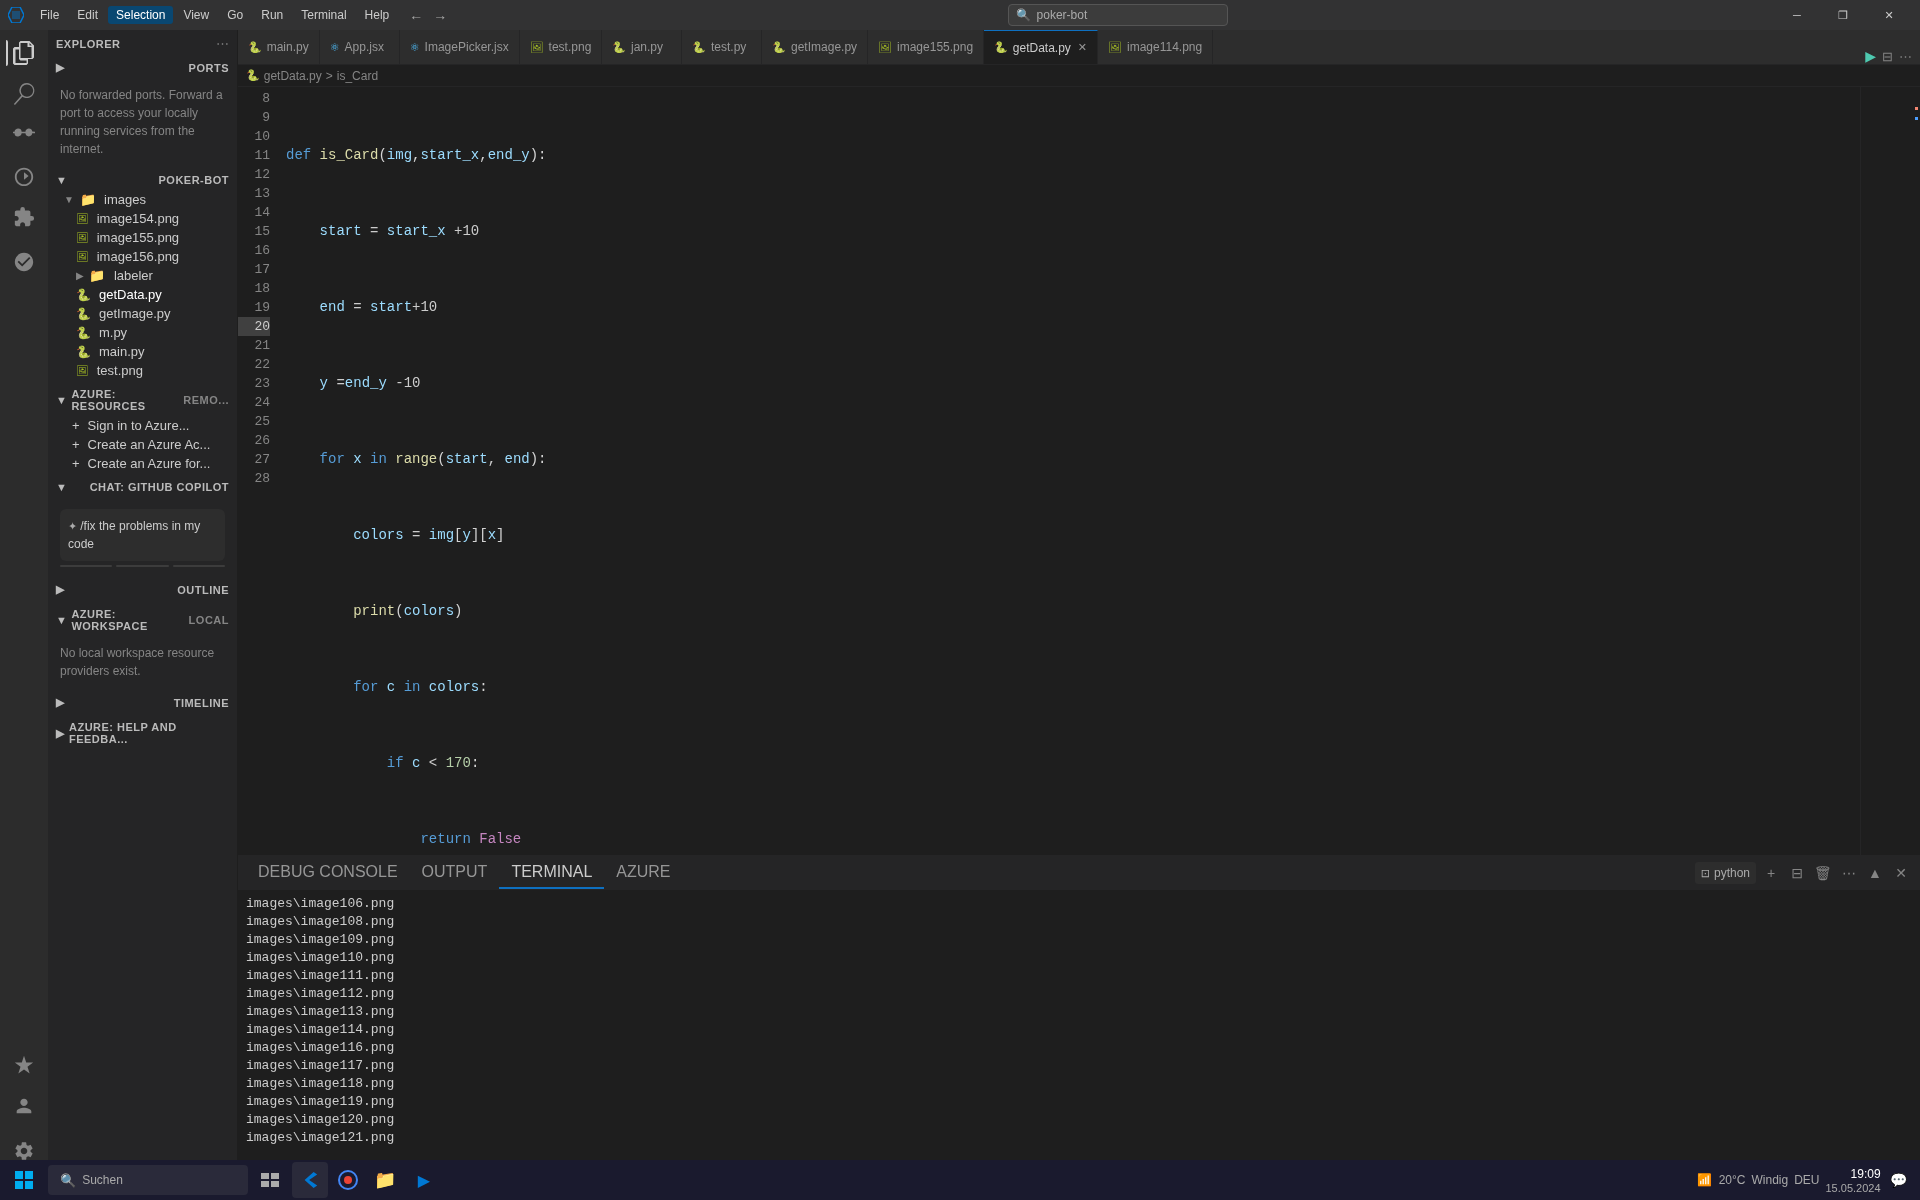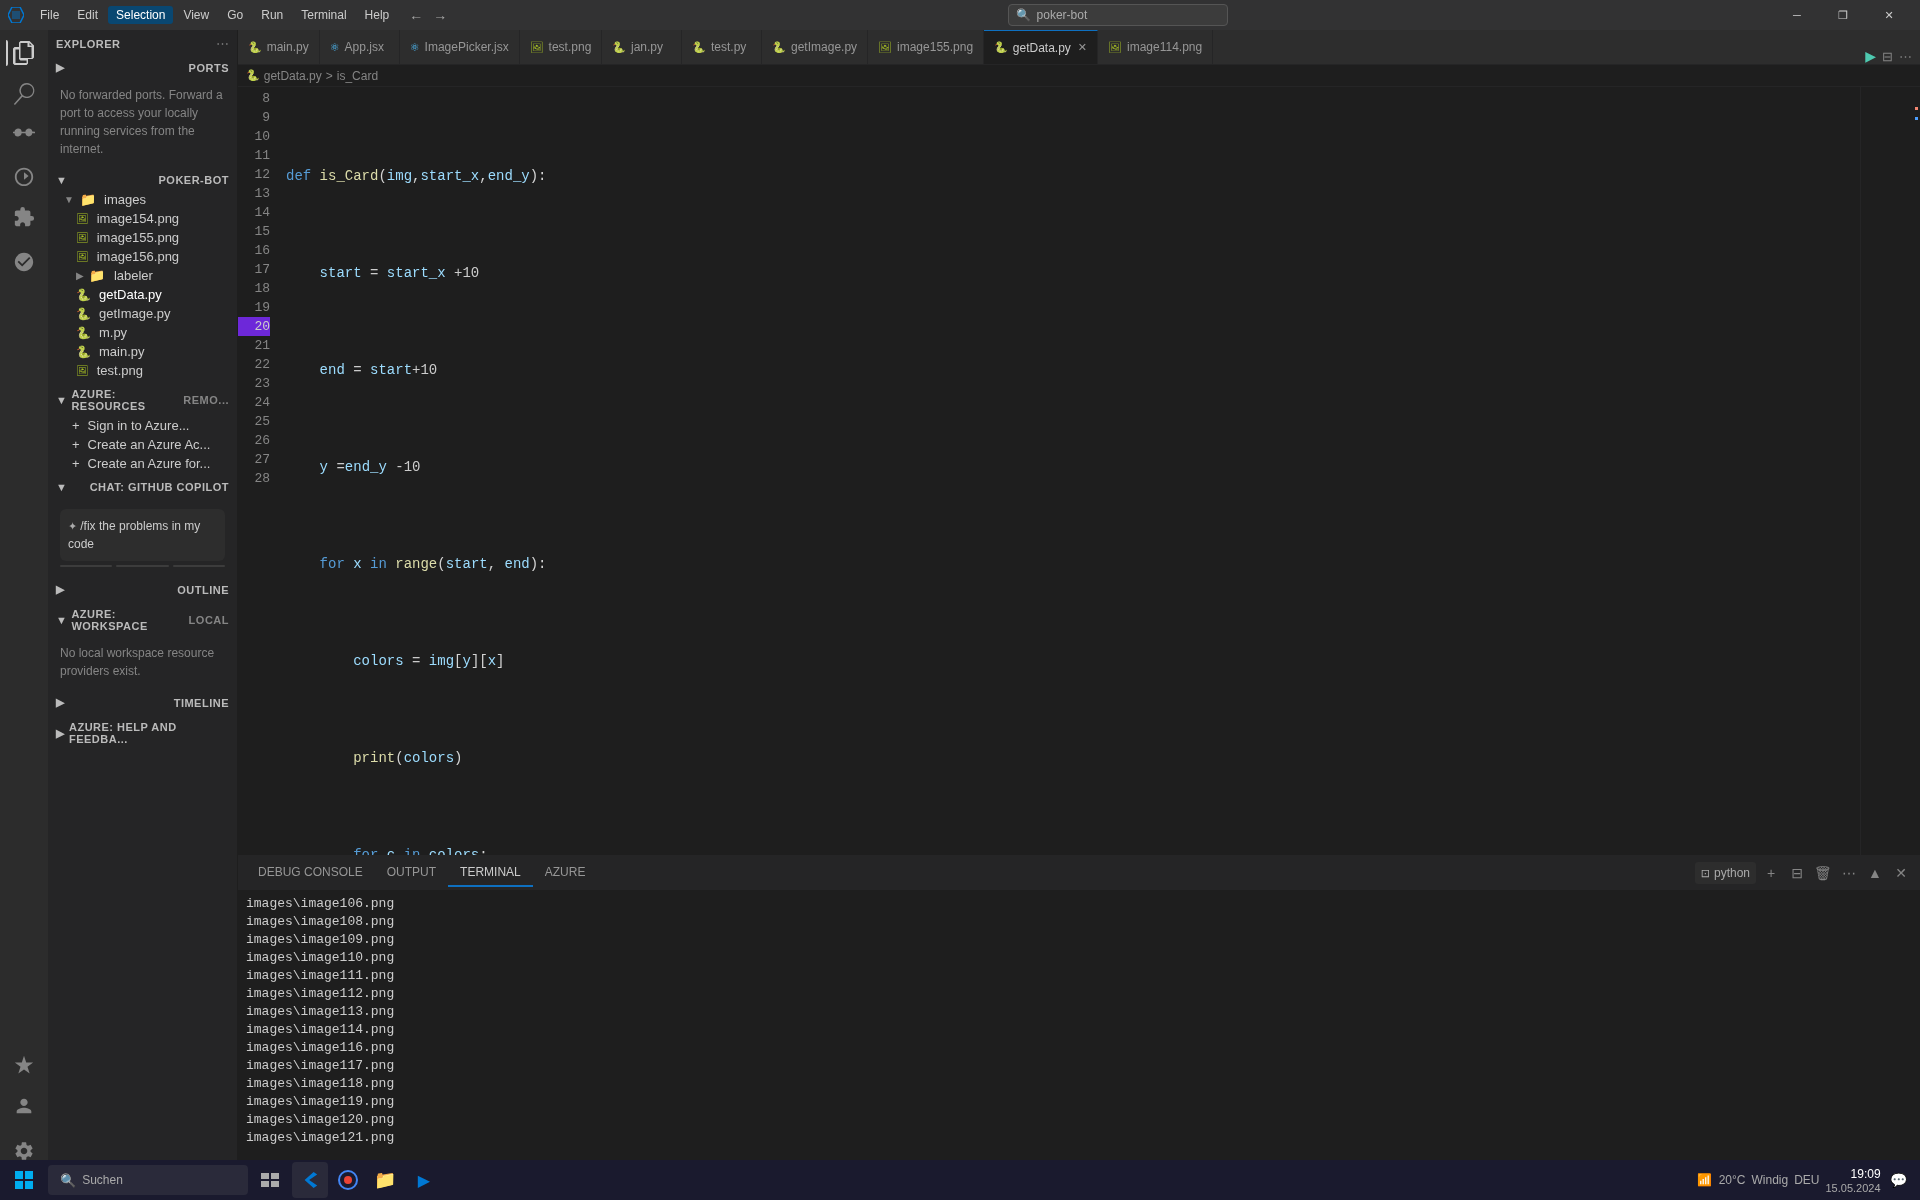--- a/index.html
+++ b/index.html
@@ -217,21 +217,20 @@
       flex: 1;
       padding: 2px 0;
       overflow: auto;
       white-space: pre;
     }
     .code-line {
       height: 19px;
       padding: 0 0 0 8px;
       display: flex;
       align-items: flex-start;
-      margin-top: 21px;
     }
 
     
     .kw { color: #569cd6; }
     .kw2 { color: #c586c0; }
     .fn { color: #dcdcaa; }
     .num { color: #b5cea8; }
     .var { color: #9cdcfe; }
     .param { color: #9cdcfe; }
     .punc { color: #d4d4d4; }
@@ -248,21 +247,21 @@
       height: 35px;
       background: #252526;
       display: flex;
       align-items: center;
       padding: 0 8px;
       gap: 0;
       border-bottom: 1px solid #1e1e1e;
     }
     .panel-tab {
       padding: 6px 12px;
-      font-size: 12px;
+      font-size: 16px;
       color: #969696;
       cursor: pointer;
       border-bottom: 2px solid transparent;
     }
     .panel-tab.active { color: #cccccc; border-bottom: 2px solid #0e70c0; }
     .panel-controls {
       margin-left: auto;
       display: flex;
       gap: 4px;
       align-items: center;
@@ -596,21 +595,21 @@
         <div>10</div>
         <div>11</div>
         <div>12</div>
         <div>13</div>
         <div>14</div>
         <div>15</div>
         <div>16</div>
         <div>17</div>
         <div>18</div>
         <div>19</div>
-        <div style="color:#ccc; background:#6d28d9;">20</div>
+        <div style="color:#ccc; background:#404040;">20</div>
         <div>21</div>
         <div>22</div>
         <div>23</div>
         <div>24</div>
         <div>25</div>
         <div>26</div>
         <div>27</div>
         <div>28</div>
       </div>
       <div id="code-content">

